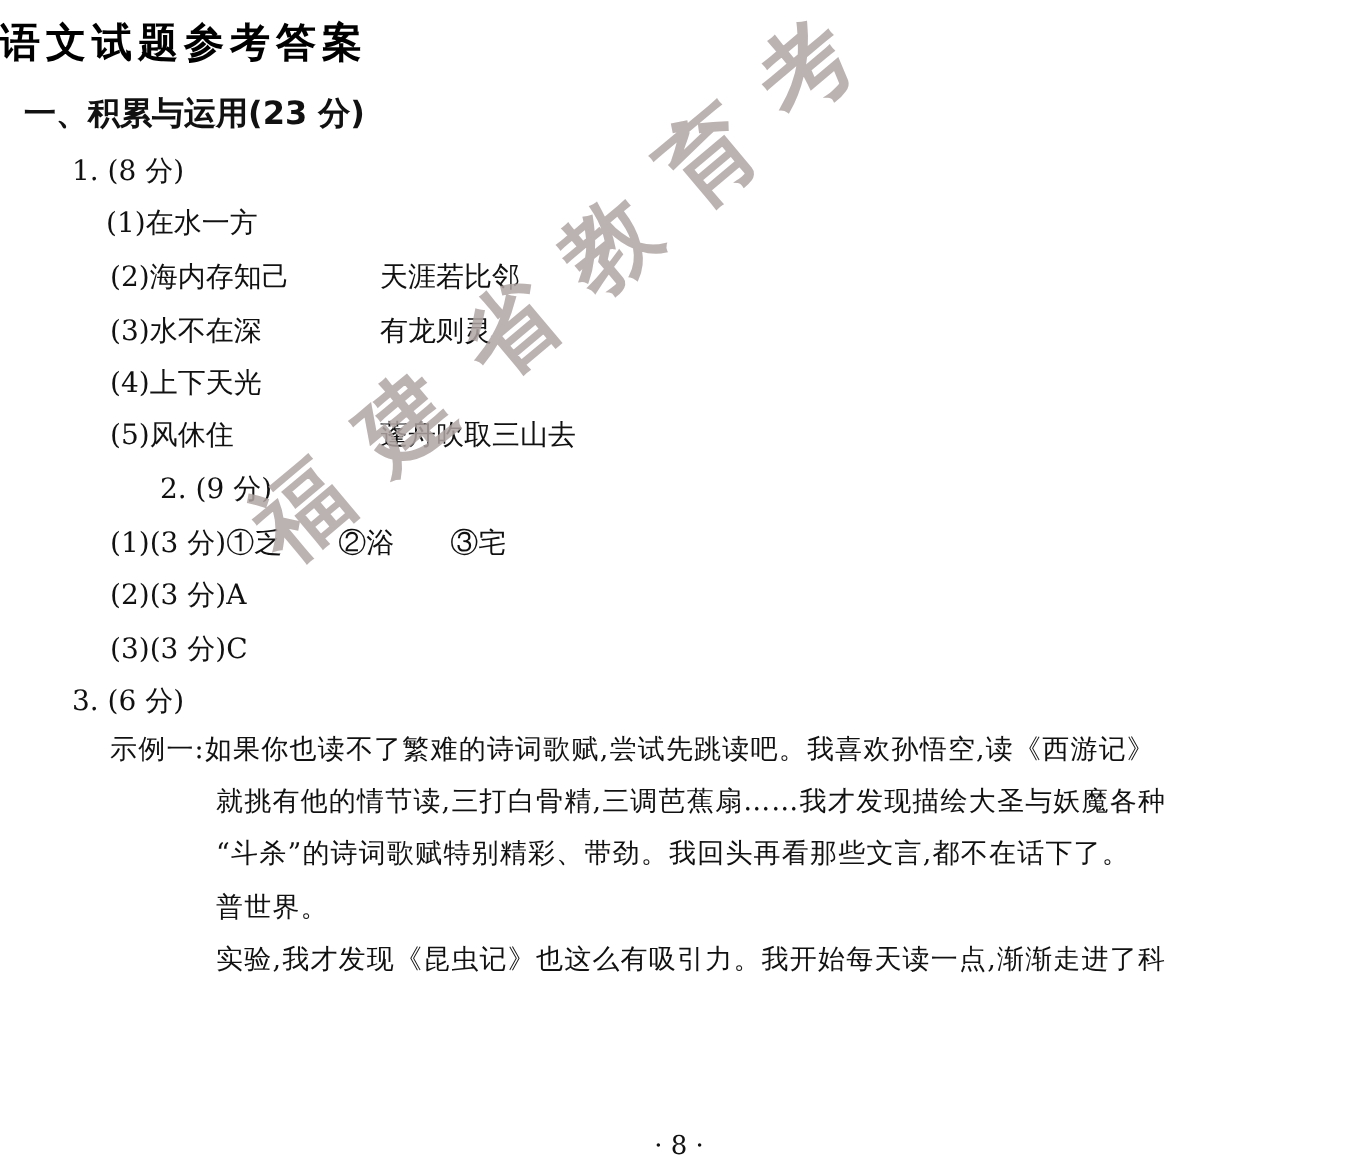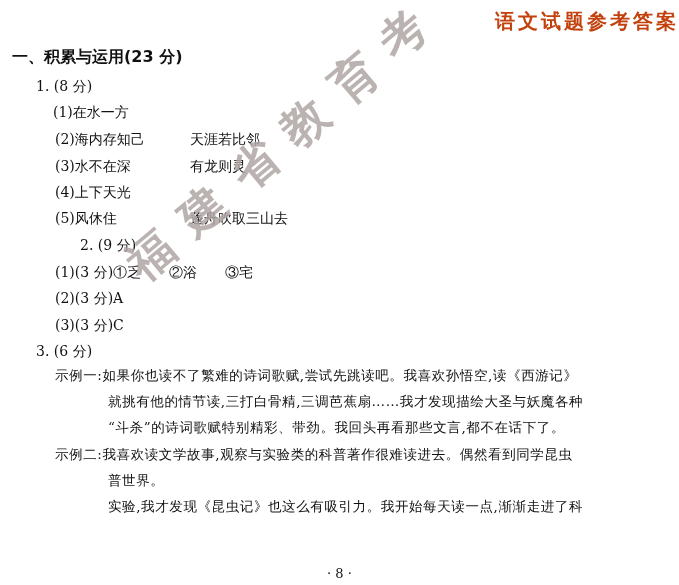--- a/index.html
+++ b/index.html
@@ -1,19 +1,19 @@
 <!DOCTYPE html>
 <html><head>
   <meta charset="utf-8">
   <style>
     html, body { margin:0; padding:0; background:#ffffff; }
     body { width:679px; height:585px; position:relative; overflow:hidden;
            font-family:"DejaVu Serif", "Liberation Serif", serif; color:#111; }
-    .title { position:absolute; top:8px; left:0; width:679px; text-align:right;
-             font-family:"DejaVu Sans", sans-serif; font-weight:bold; font-size:20px; letter-spacing:3px; color:#c2410c; }
+    .title { position:absolute; top:8px; left:0; width:679px; text-align:left;
+             font-family:"DejaVu Sans", sans-serif; font-weight:bold; font-size:20px; letter-spacing:3px; color:#000000; }
     .line { position:absolute; font-size:14px; white-space:nowrap; line-height:18px; }
     .sec { font-family:"DejaVu Sans", sans-serif; font-weight:bold; font-size:16px; }
     .col2 { position:absolute; left:190px; }
     .para { position:absolute; font-size:13.5px; line-height:26px; letter-spacing:0.6px; }
     .para .lbl { display:inline-block;text-align:right; }
     .wm { position:absolute; color:#b0a6a4; font-family:"DejaVu Serif", serif; font-weight:bold;
           font-size:46px; opacity:0.85; transform:rotate(-40deg); pointer-events:none; }
     .footer { position:absolute; top:566px; left:0; width:679px; text-align:center; font-size:13px; }
   </style>
 </head>
@@ -46,21 +46,20 @@
 
 <div class="line" style="top:342px;left:36px;">3. (6 分)</div>
 
 <div class="para" style="top:362px;left:55px;width:620px;">
   <div><span class="lbl">示例一:</span><span>如果你也读不了繁难的诗词歌赋,尝试先跳读吧。我喜欢孙悟空,读《西游记》</span></div>
   <div style="padding-left:53px;">就挑有他的情节读,三打白骨精,三调芭蕉扇……我才发现描绘大圣与妖魔各种</div>
   <div style="padding-left:53px;">“斗杀”的诗词歌赋特别精彩、带劲。我回头再看那些文言,都不在话下了。</div>
 </div>
 
 <div class="para" style="top:441px;left:55px;width:620px;">
-  <div><span class="lbl">示例二:</span><span>我喜欢读文学故事,观察与实验类的科普著作很难读进去。偶然看到同学昆虫</span></div>
   <div style="padding-left:53px;">普世界。</div>
   <div style="padding-left:53px;">实验,我才发现《昆虫记》也这么有吸引力。我开始每天读一点,渐渐走进了科</div>
 </div>
 
 <div class="wm" style="left:128px;top:225px;">福</div>
 <div class="wm" style="left:180px;top:180px;">建</div>
 <div class="wm" style="left:232px;top:135px;">省</div>
 <div class="wm" style="left:282px;top:92px;">教</div>
 <div class="wm" style="left:332px;top:48px;">育</div>
 <div class="wm" style="left:380px;top:4px;">考</div>

